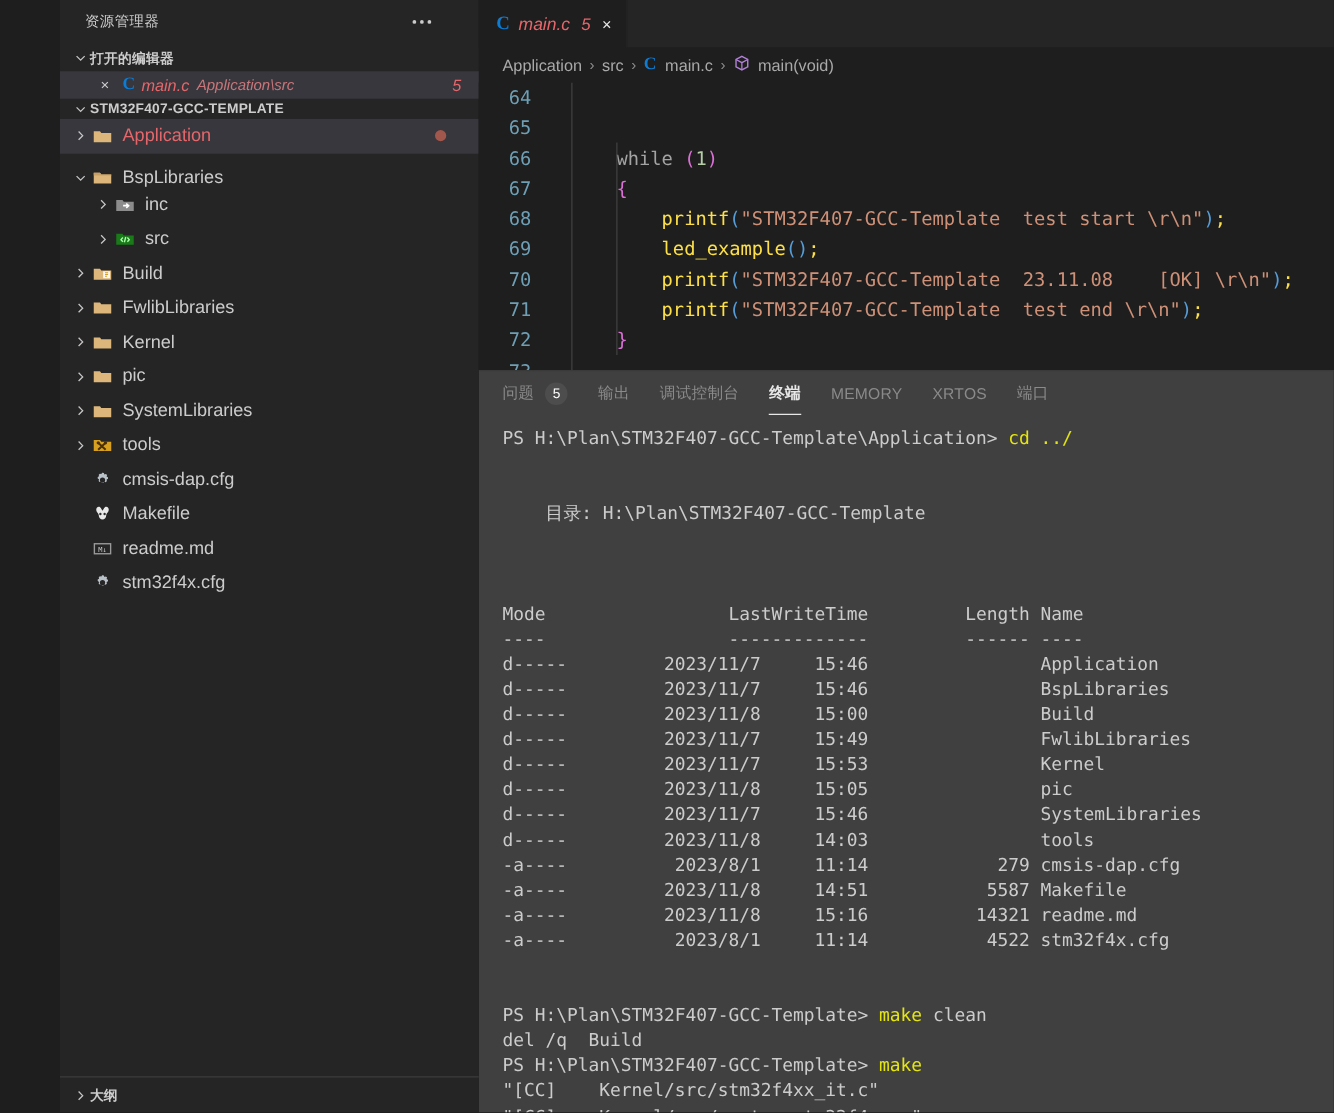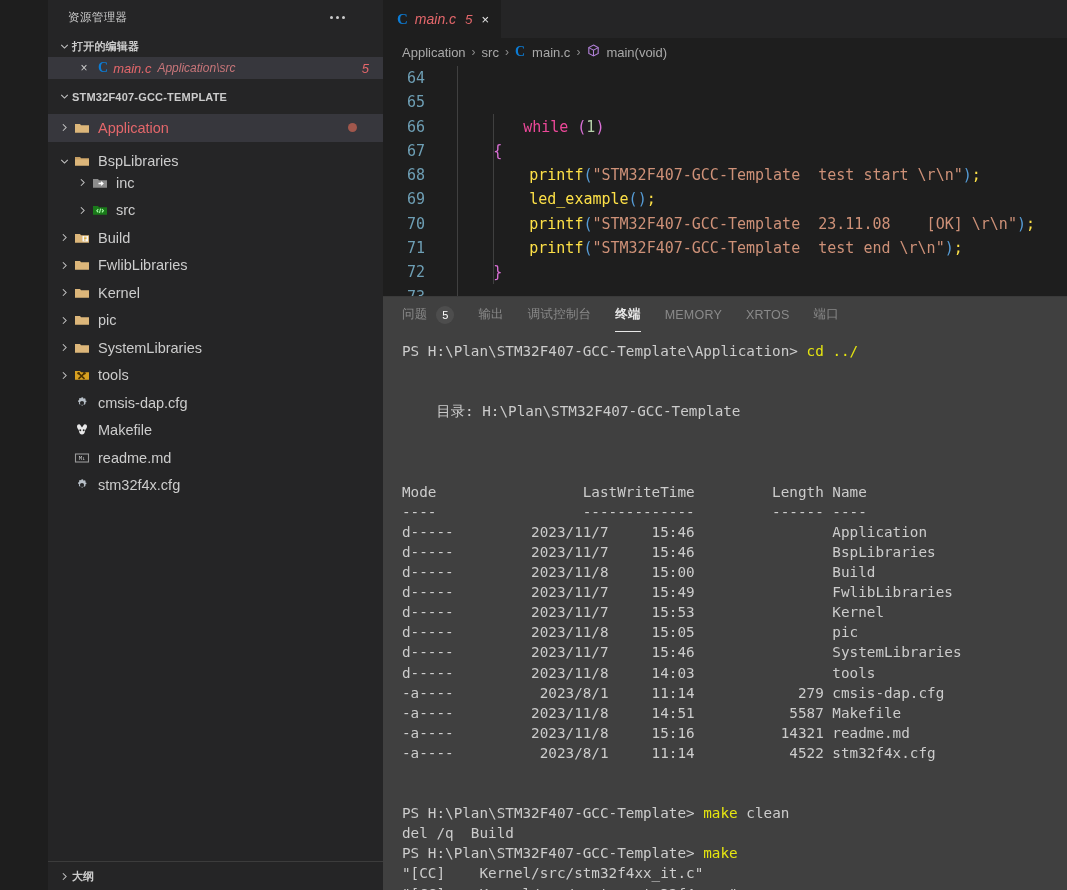--- a/index.html
+++ b/index.html
@@ -218,21 +218,21 @@
   .indent-guide {
     position: absolute;
     left: 18px; top: 0; bottom: 0;
     width: 1px; background: #404040;
   }
   .indent-guide2 {
     position: absolute;
     left: 54px; top: 48px; height: 170px;
     width: 1px; background: #404040;
   }
-  .kw { color: #ec4899; padding-left: 30px; }
+  .kw { color: #a3a3a3; }
   .str { color: #ce9178; }
   .num { color: #b5cea8; }
   .punct-b { color: #569cd6; }
   .punct-p { color: #da70d6; }
   .plain { color: #fde047; }
 
   
   .panel {
     flex: 1 1 auto;
     display: flex; flex-direction: column;
@@ -312,21 +312,21 @@
     </div>
 
     <div class="open-editor-row">
       <span class="oe-close">×</span>
       <span class="c-icon">C</span>
       <span class="oe-name">main.c</span>
       <span class="oe-path">Application\src</span>
       <span class="oe-badge">5</span>
     </div>
 
-    <div class="section-head" style="height:35px;text-align:right;">
+    <div class="section-head" style="height:16px;text-align:right;">
       <span class="twisty">
         <svg width="13" height="13" viewBox="0 0 16 16">
             <path d="M4 6l4 4 4-4" stroke="#c5c5c5" stroke-width="1.3" fill="none"></path>
           </svg>
       </span>
       <span>STM32F407-GCC-TEMPLATE</span>
     </div>
 
     <div class="tree" id="file-tree">
         <div class="row sel" style="padding-left: 8px;">

